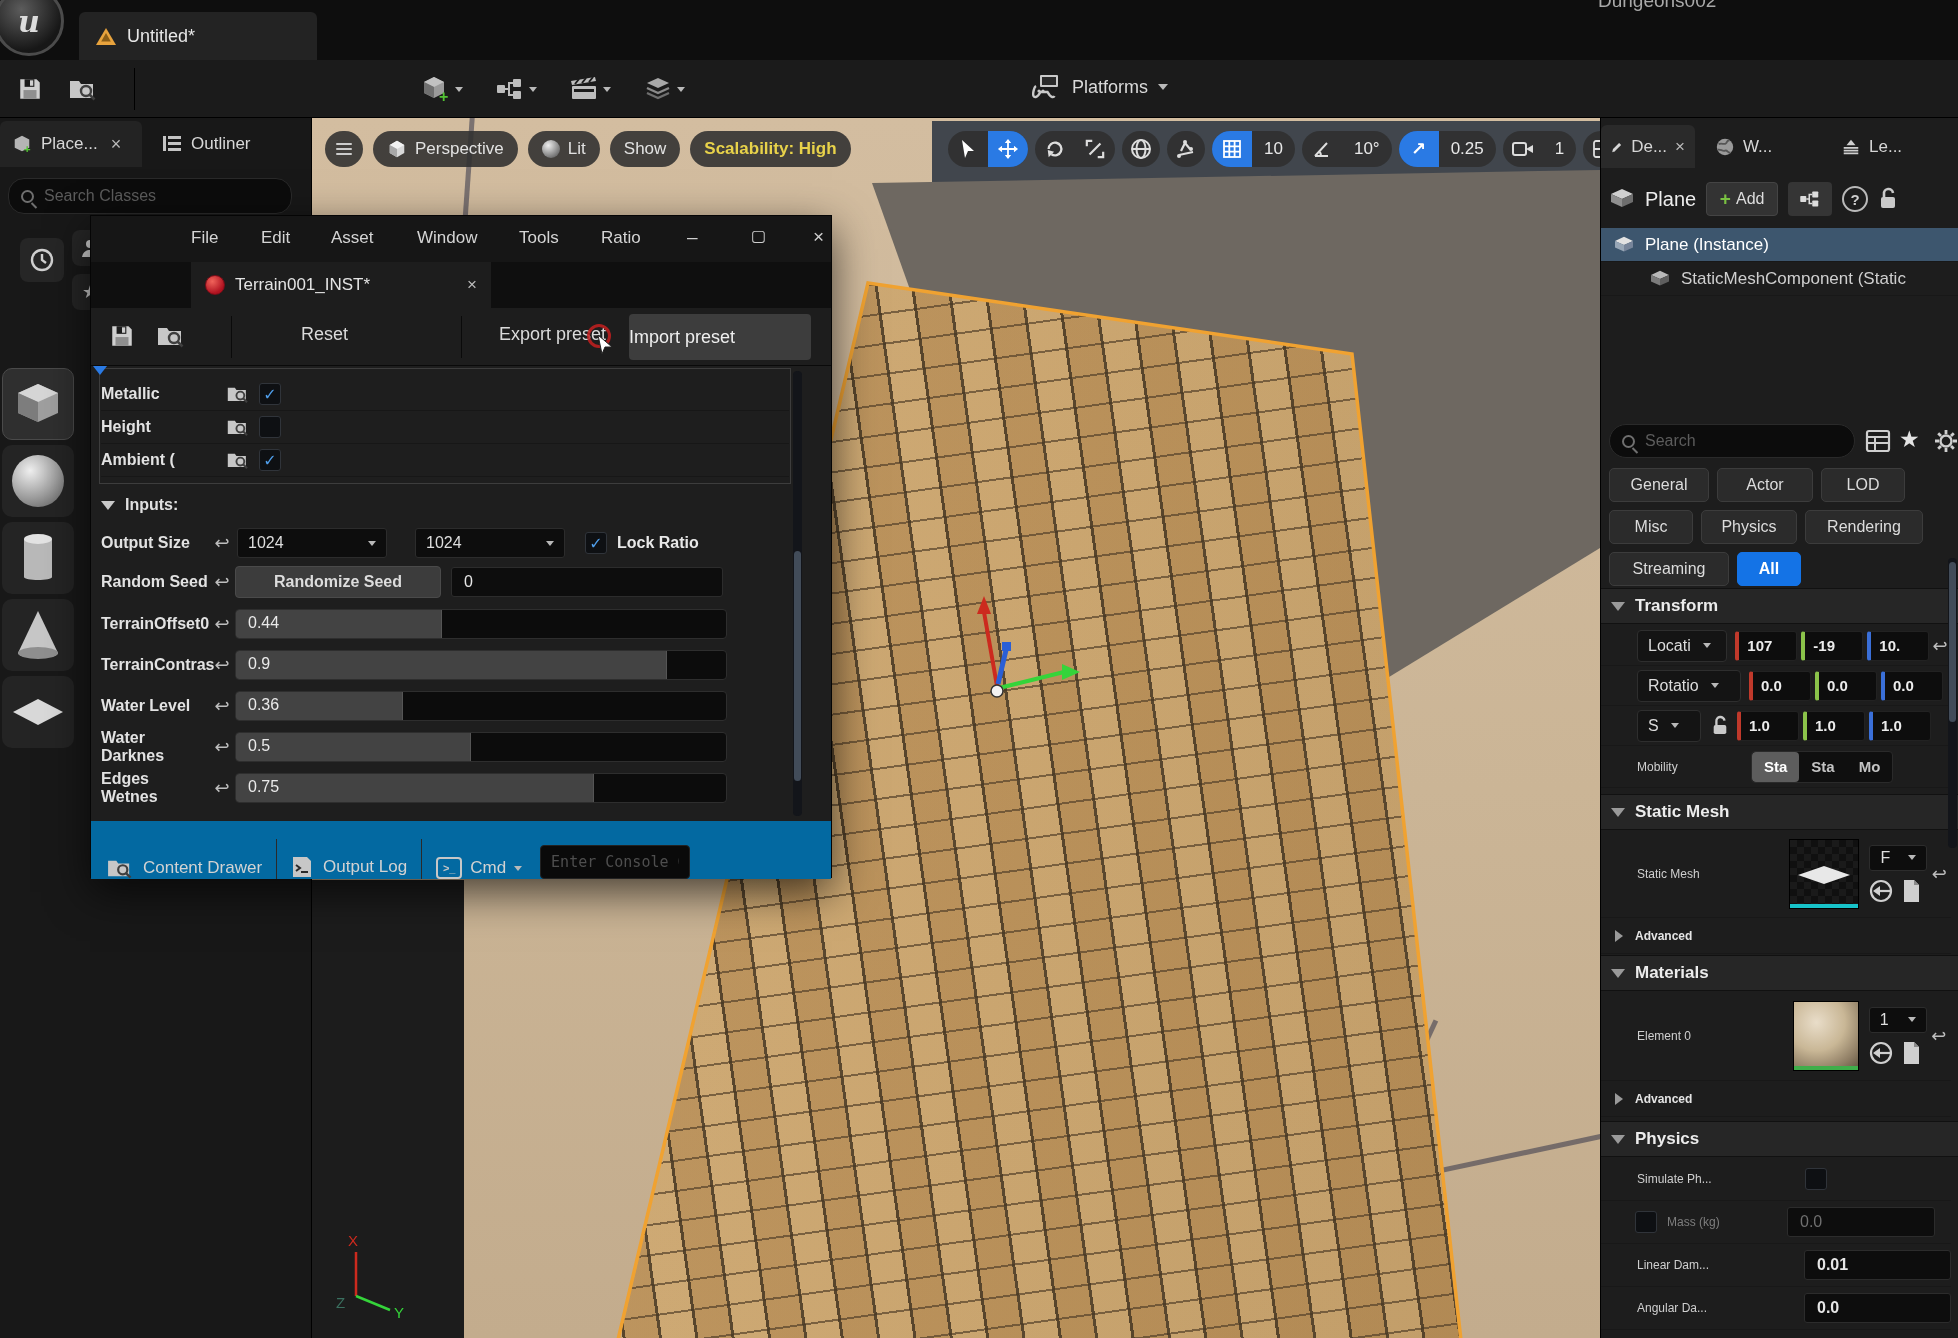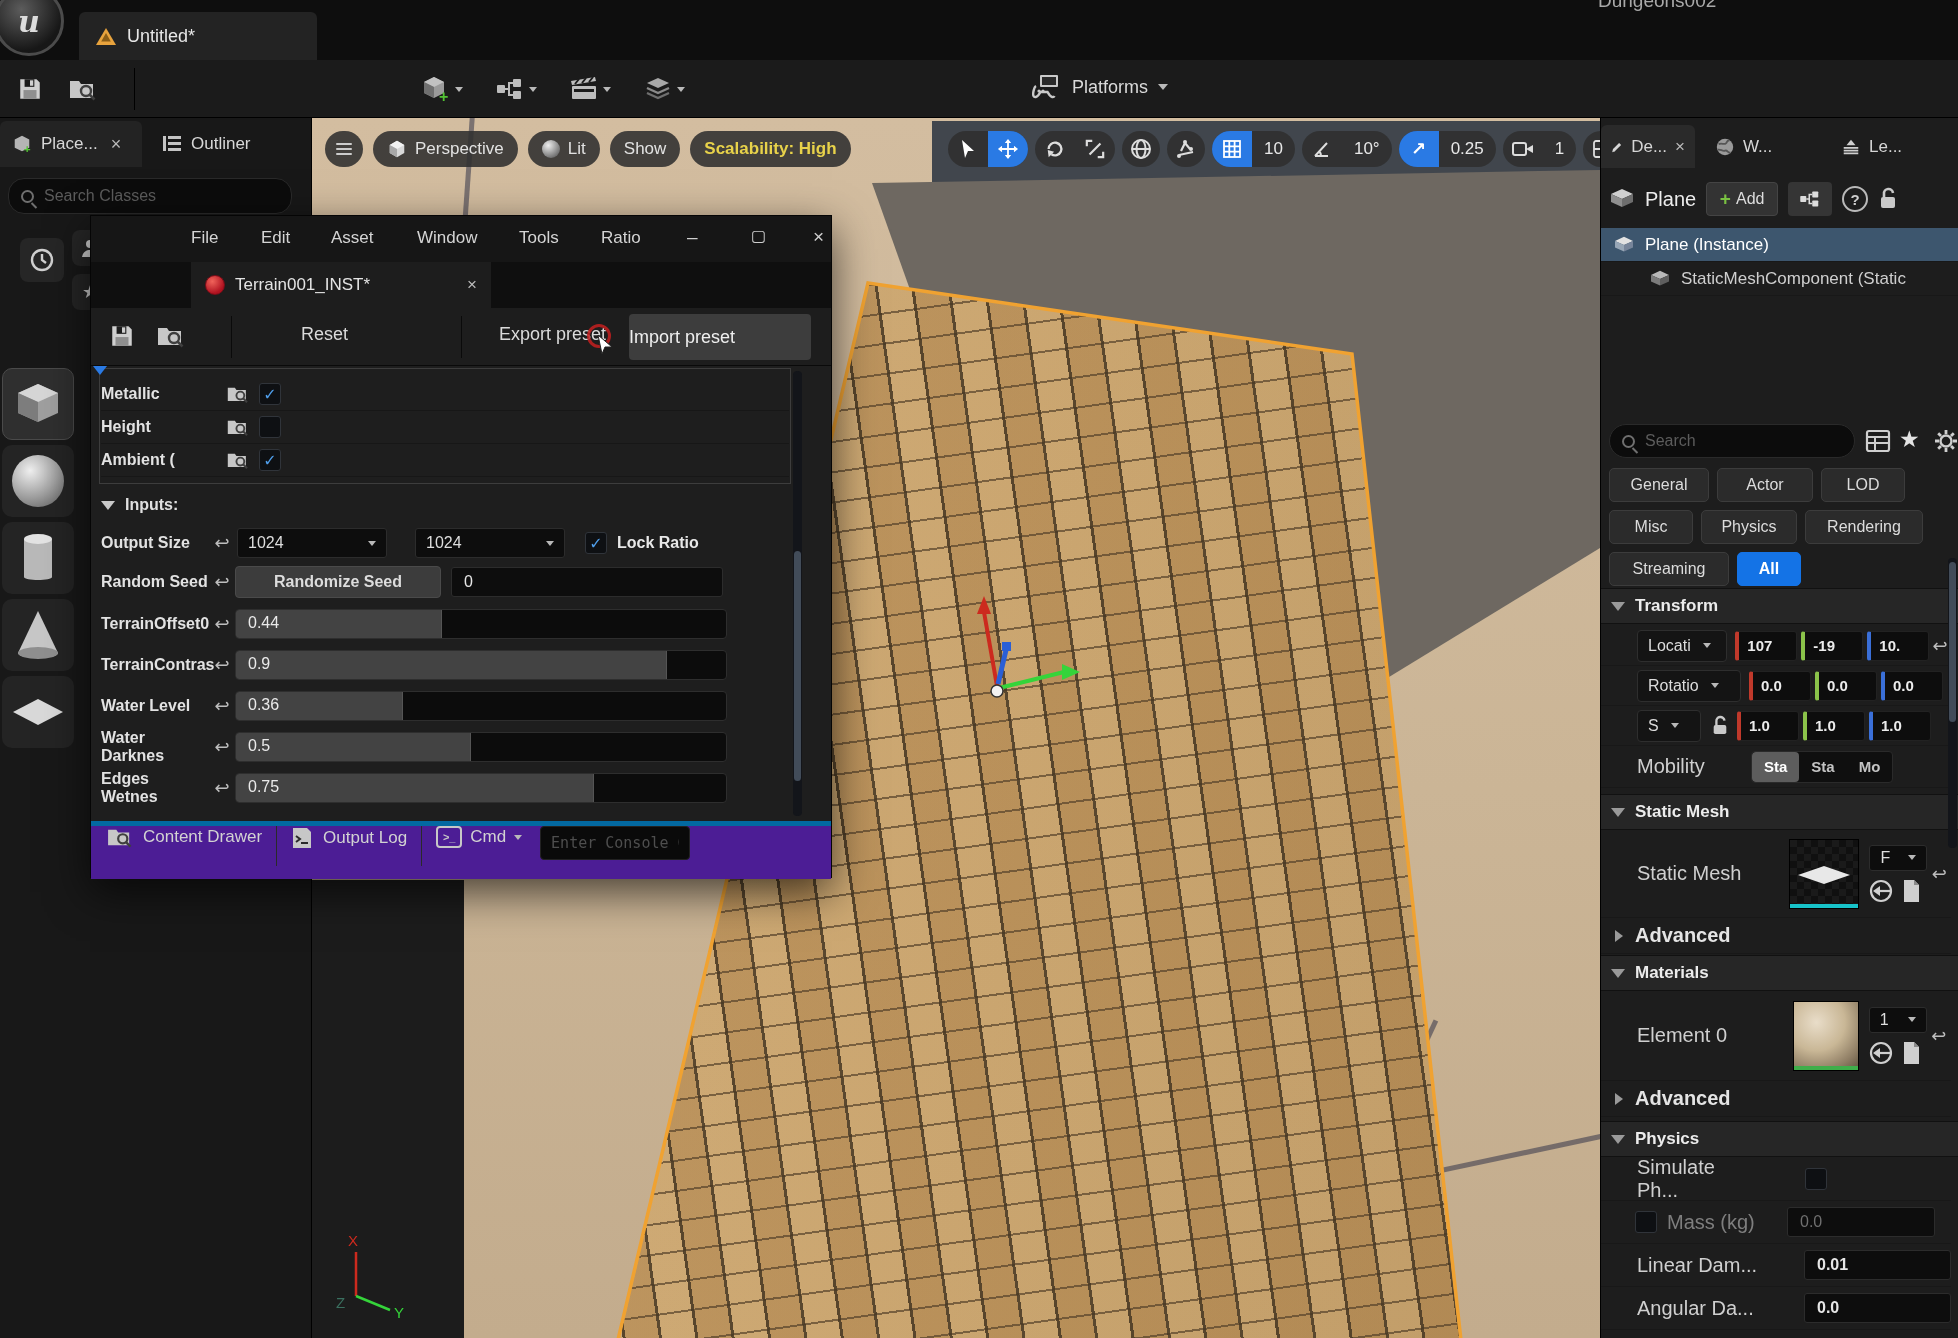--- a/index.html
+++ b/index.html
@@ -67,30 +67,30 @@
 .prow{position:absolute;left:10px;width:688px;height:33px;border-bottom:1px solid #171717;display:flex;align-items:center}
 .plabel{width:126px;color:#e2e2e2;font-weight:bold;font-size:16px}
 .browseico{width:22px;height:20px;margin-right:10px}
 .cb{width:22px;height:22px;background:#0e1013;border:1px solid #30343a;border-radius:3px;display:flex;align-items:center;justify-content:center;color:#4f9eea;font-weight:bold;font-size:16px}
 .combo{height:30px;background:#0d0d0d;border:1px solid #2c2c2c;border-radius:3px;display:flex;align-items:center;justify-content:space-between;padding:0 10px;color:#dedede;font-size:16px}
 .field{height:30px;background:#0d0d0d;border:1px solid #2c2c2c;border-radius:3px;display:flex;align-items:center;padding:0 12px;color:#e6e6e6;font-size:16px}
 .reseti{color:#bdbdbd;font-size:18px;width:26px;text-align:center}
 .slider{position:relative;height:30px;background:#0c0c0c;border:1px solid #2e2e2e;border-radius:4px;overflow:hidden}
 .slider .fill{position:absolute;left:0;top:0;bottom:0;background:#434343;border-right:1px solid #555}
 .slider .sval{position:absolute;left:12px;top:4px;color:#eaeaea;font-size:16px}
-.statusbar{left:0;top:605px;width:740px;height:58px;background:#4c1d95;border-top:5px solid #0369a1;display:flex;align-items:flex-start;color:#d2d2d2;font-size:17px}
+.statusbar{left:0;top:605px;width:740px;height:58px;background:#0369a1;border-top:1px solid #0369a1;display:flex;align-items:flex-end;color:#d2d2d2;font-size:17px}
 .statusbar .sep{width:1px;height:40px;background:#2a2a2a;margin:0 14px}
 .console{width:150px;height:34px;background:#0a0a0a;border:1px solid #222;border-radius:4px;color:#555;font-family:"DejaVu Sans Mono",monospace;font-size:15px;padding:0 10px;outline:0}
 .console::placeholder{color:#4e4e4e}
 
 .rpanel{left:1600px;top:118px;width:358px;height:1220px;background:#1d1d1d;border-left:1px solid #000;z-index:10}
 .rtab{position:absolute;top:7px;height:43px;display:flex;align-items:center;gap:8px;padding:0 10px;color:#d6d6d6;font-size:17px}
 .rhdr{position:absolute;left:0;width:358px;height:36px;background:#262626;border-top:1px solid #111;border-bottom:1px solid #111;display:flex;align-items:center;gap:10px;padding:0 10px;color:#ececec;font-weight:bold;font-size:17px}
 .rrow{position:absolute;left:0;width:350px;border-bottom:1px solid #181818;display:flex;align-items:center}
-.rlabel{color:#cfcfcf;font-size:20px}
+.rlabel{color:#cfcfcf;font-size:12px}
 .chip{position:absolute;height:34px;background:#2b2b2b;border:1px solid #3c3c3c;border-radius:5px;display:flex;align-items:center;justify-content:center;color:#dcdcdc;font-size:16px}
 .chip.on{background:#1473e6;border-color:#1473e6;color:#fff;font-weight:bold}
 .valbox{width:62px;height:30px;background:#0d0d0d;border:1px solid #222;border-radius:3px;display:flex;align-items:center;padding-left:8px;color:#ececec;font-weight:bold;font-size:15px;border-left-width:4px}
 .valbox.r{border-left-color:#c0392b}.valbox.g{border-left-color:#8bc34a}.valbox.b{border-left-color:#3a6fd8}
 .ddbtn{height:32px;background:#141414;border:1px solid #2e2e2e;border-radius:4px;display:flex;align-items:center;gap:12px;padding:0 10px;color:#dcdcdc;font-size:16px}
 .seg{display:flex;height:32px;background:#0f0f0f;border:1px solid #2a2a2a;border-radius:4px;overflow:hidden}
 .seg span{display:flex;align-items:center;justify-content:center;padding:0 12px;color:#c3c3c3;font-size:15px;font-weight:bold}
 .seg span.on{background:#5d5d5d;color:#fff;border-radius:4px}
 .thumb{width:70px;height:70px;border:1px solid #000;background:repeating-conic-gradient(#101010 0% 25%,#1a1a1a 0% 50%) 0 0/14px 14px;position:relative}
 .thumb .under{position:absolute;left:0;right:0;bottom:0;height:4px}

